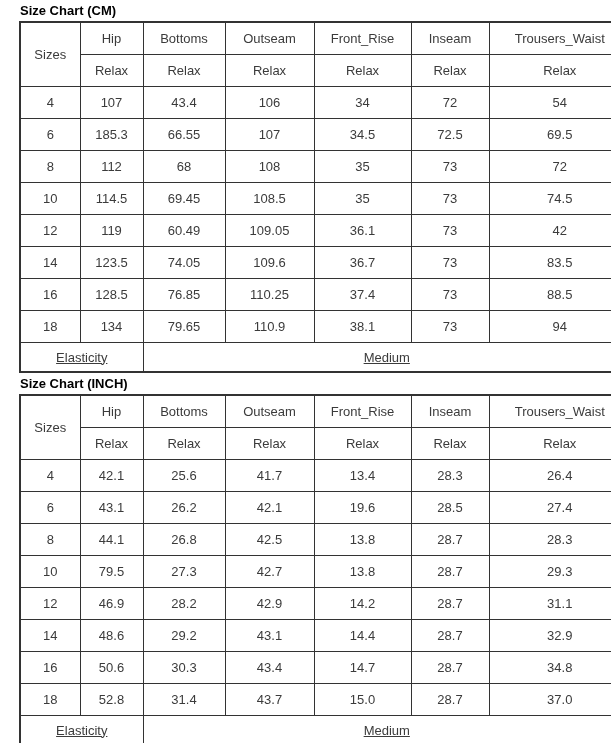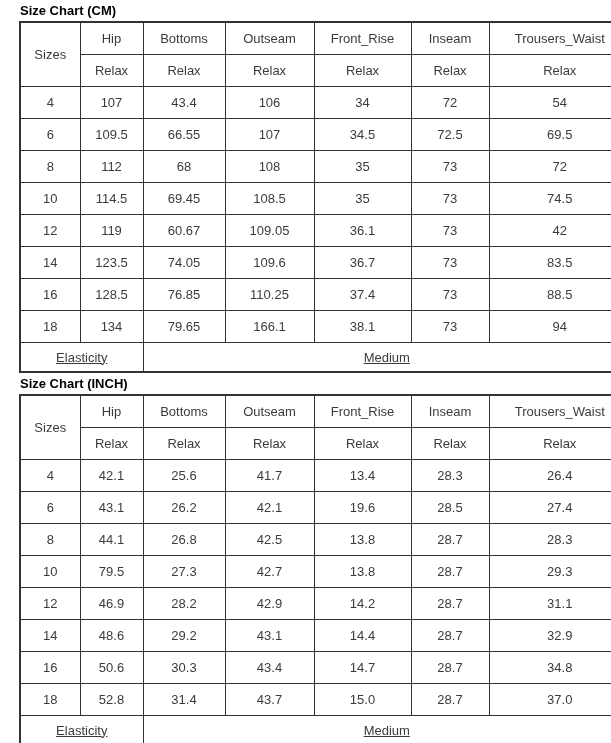--- a/index.html
+++ b/index.html
@@ -78,21 +78,21 @@
           <td>4</td>
           <td>107</td>
           <td>43.4</td>
           <td>106</td>
           <td>34</td>
           <td>72</td>
           <td>54</td>
         </tr>
         <tr>
           <td>6</td>
-          <td>109.5</td>
+          <td>185.3</td>
           <td>66.55</td>
           <td>107</td>
           <td>34.5</td>
           <td>72.5</td>
           <td>69.5</td>
         </tr>
         <tr>
           <td>8</td>
           <td>112</td>
           <td>68</td>
@@ -106,21 +106,21 @@
           <td>114.5</td>
           <td>69.45</td>
           <td>108.5</td>
           <td>35</td>
           <td>73</td>
           <td>74.5</td>
         </tr>
         <tr>
           <td>12</td>
           <td>119</td>
-          <td>60.67</td>
+          <td>60.49</td>
           <td>109.05</td>
           <td>36.1</td>
           <td>73</td>
           <td>42</td>
         </tr>
         <tr>
           <td>14</td>
           <td>123.5</td>
           <td>74.05</td>
           <td>109.6</td>
@@ -134,21 +134,21 @@
           <td>76.85</td>
           <td>110.25</td>
           <td>37.4</td>
           <td>73</td>
           <td>88.5</td>
         </tr>
         <tr>
           <td>18</td>
           <td>134</td>
           <td>79.65</td>
-          <td>166.1</td>
+          <td>110.9</td>
           <td>38.1</td>
           <td>73</td>
           <td>94</td>
         </tr>
       </tbody>
       <tfoot>
         <tr>
           <td colspan="2">Elasticity</td>
           <td colspan="5">Medium</td>
         </tr>

